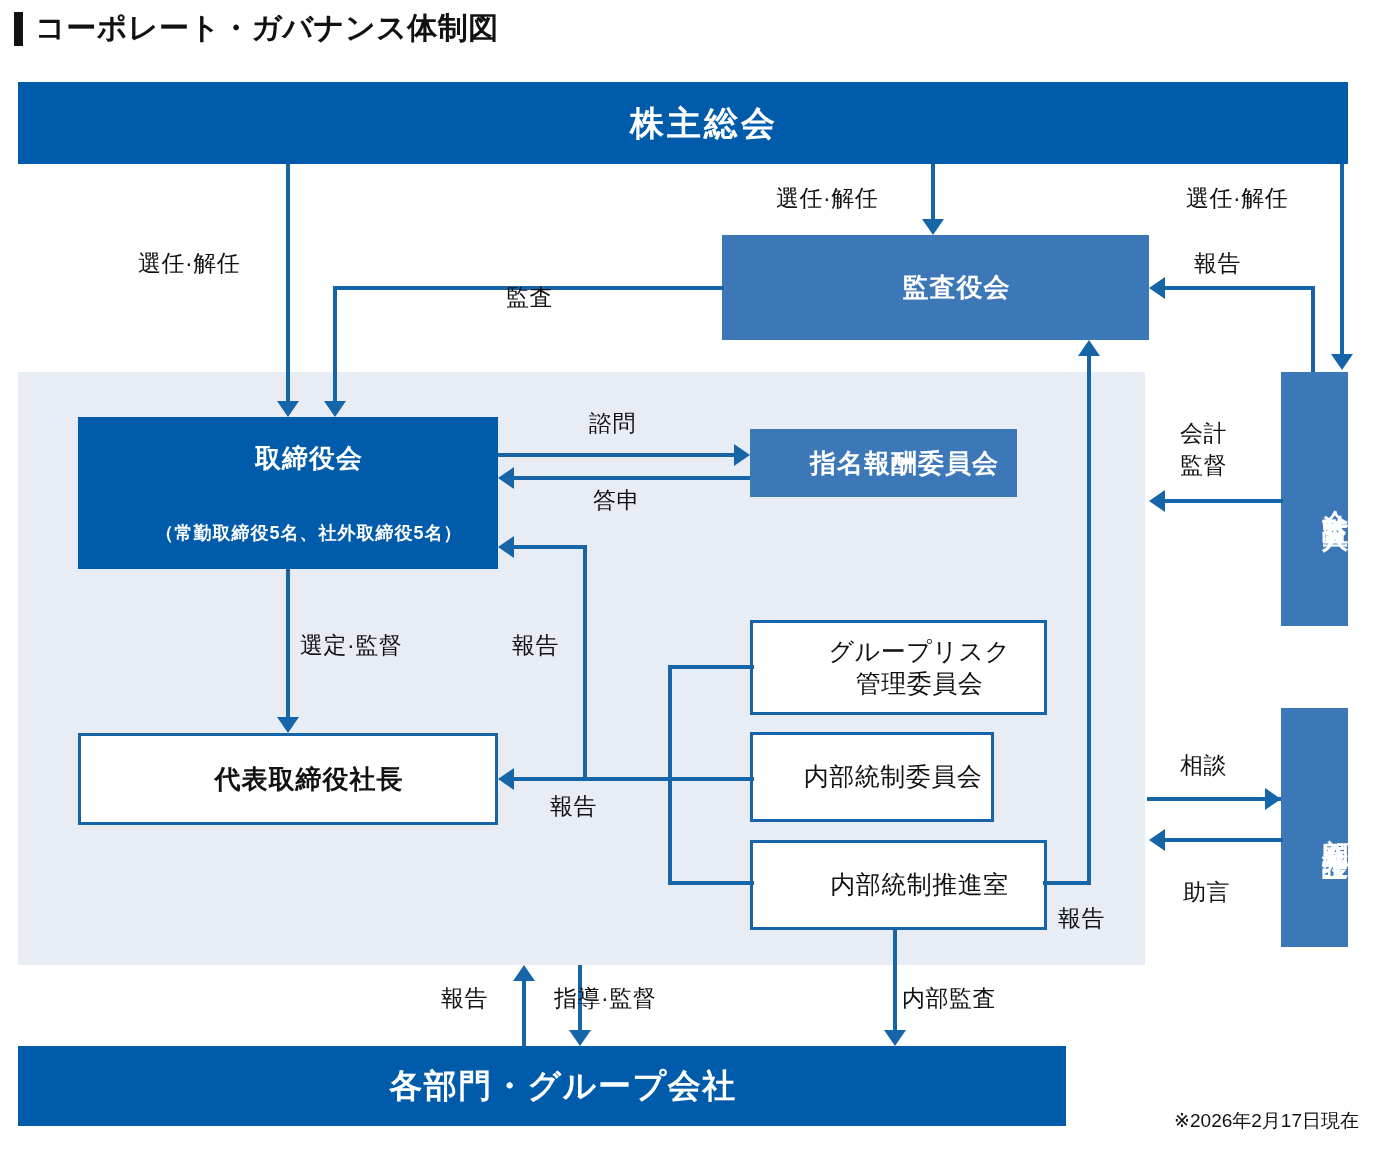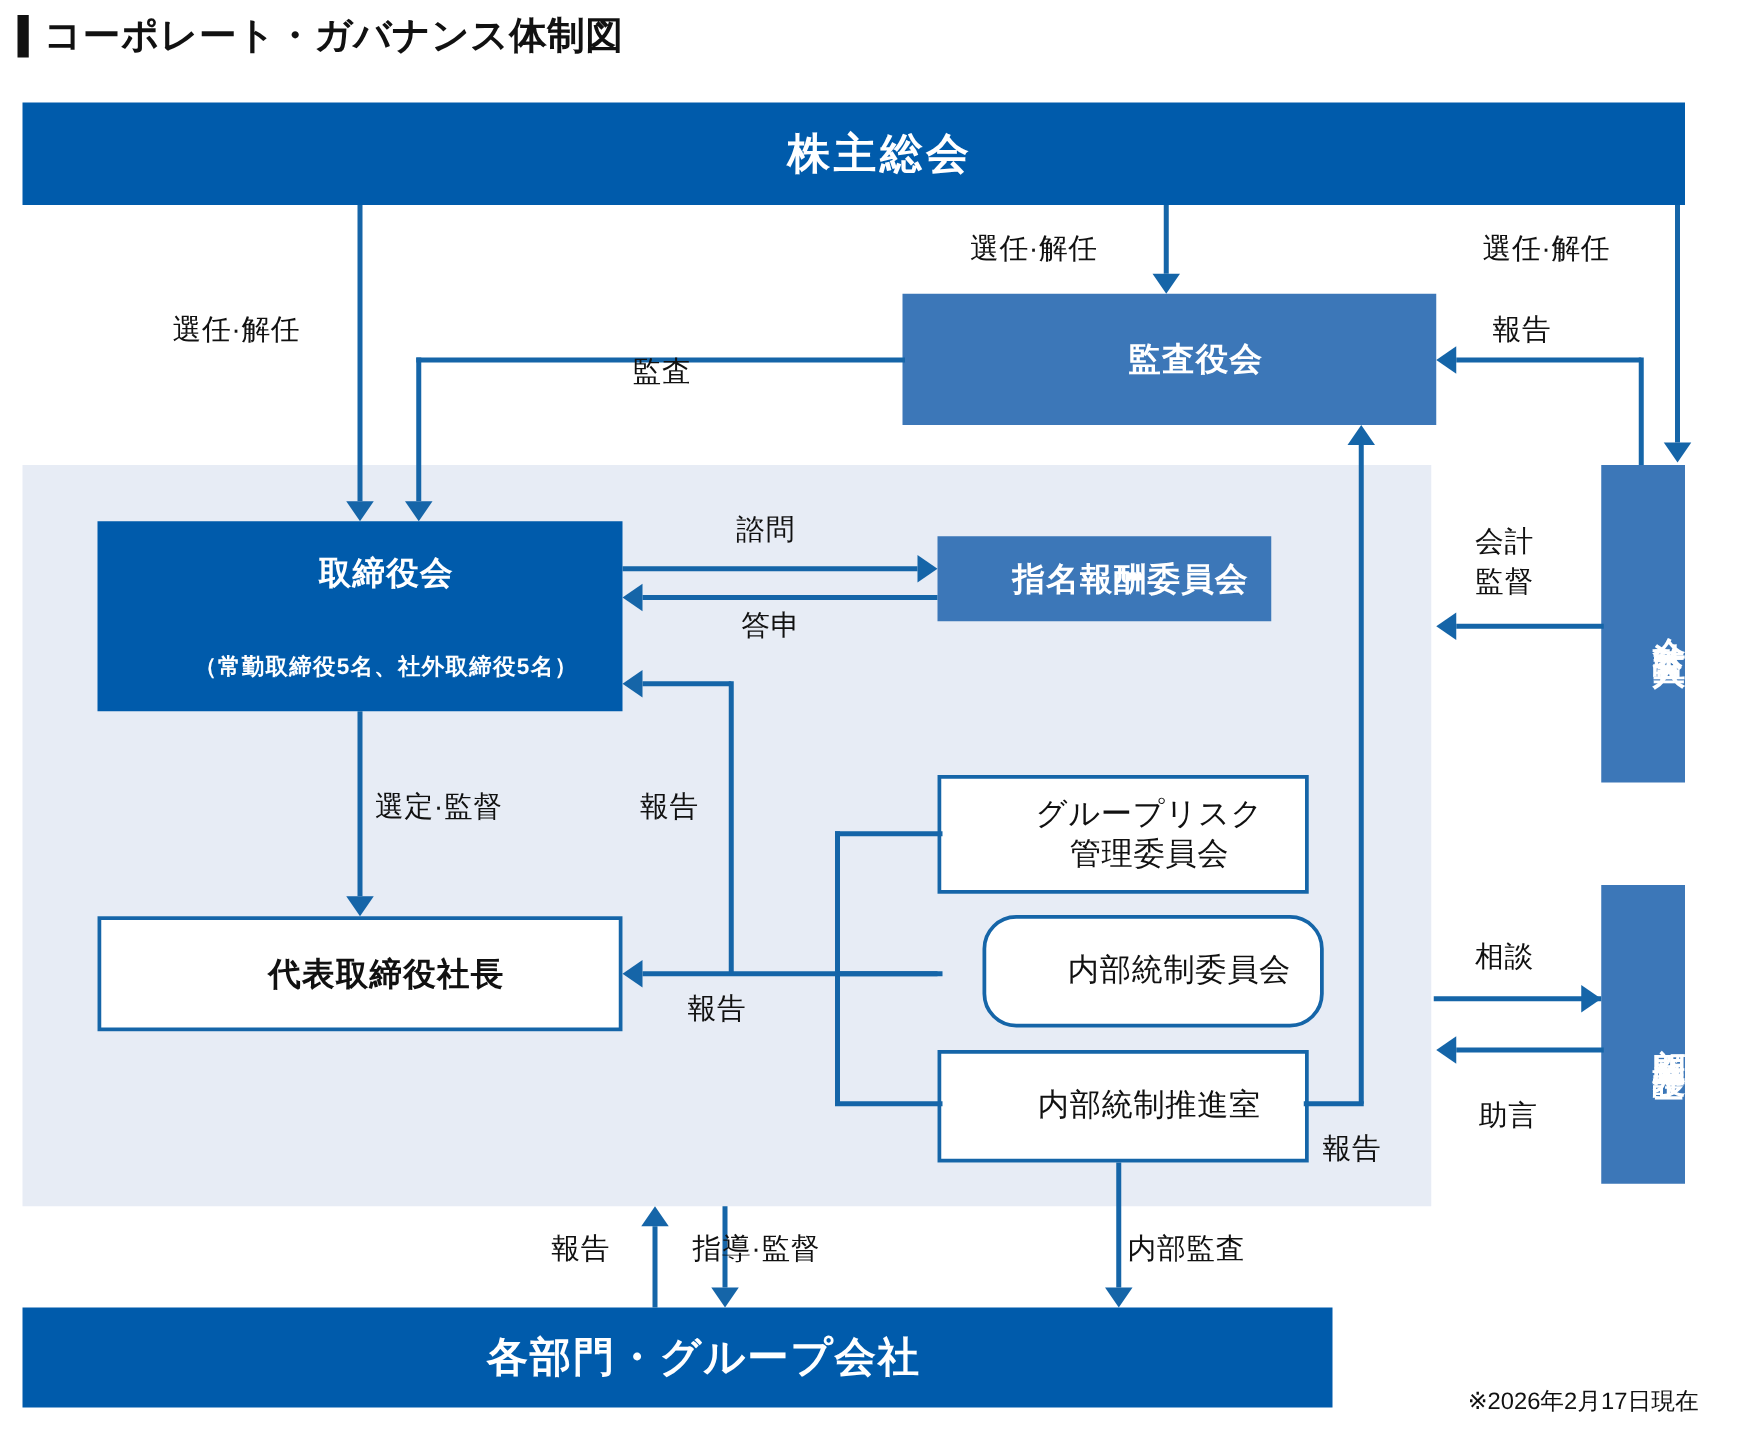--- a/index.html
+++ b/index.html
@@ -122,21 +122,21 @@
 
   <div class="box box-white" style="left:78px; top:733px; width:420px; height:92px;">
     <span class="bt t-lg">代表取締役社長</span>
   </div>
 
   <div class="box box-white" style="left:750px; top:620px; width:297px; height:95px;">
     <span class="bt t-md">グループリスク</span>
     <span class="bt t-md">管理委員会</span>
   </div>
 
-  <div class="box box-white" style="left:786px; top:732px; width:273px; height:90px;border-radius:27px;">
+  <div class="box box-white" style="left:750px; top:732px; width:244px; height:90px;">
     <span class="bt t-md">内部統制委員会</span>
   </div>
 
   <div class="box box-white" style="left:750px; top:840px; width:297px; height:90px;">
     <span class="bt t-md">内部統制推進室</span>
   </div>
 
   <div class="box box-mid" style="left:1281px; top:372px; width:67px; height:254px;">
     <span class="vertical">会計監査人</span>
   </div>

